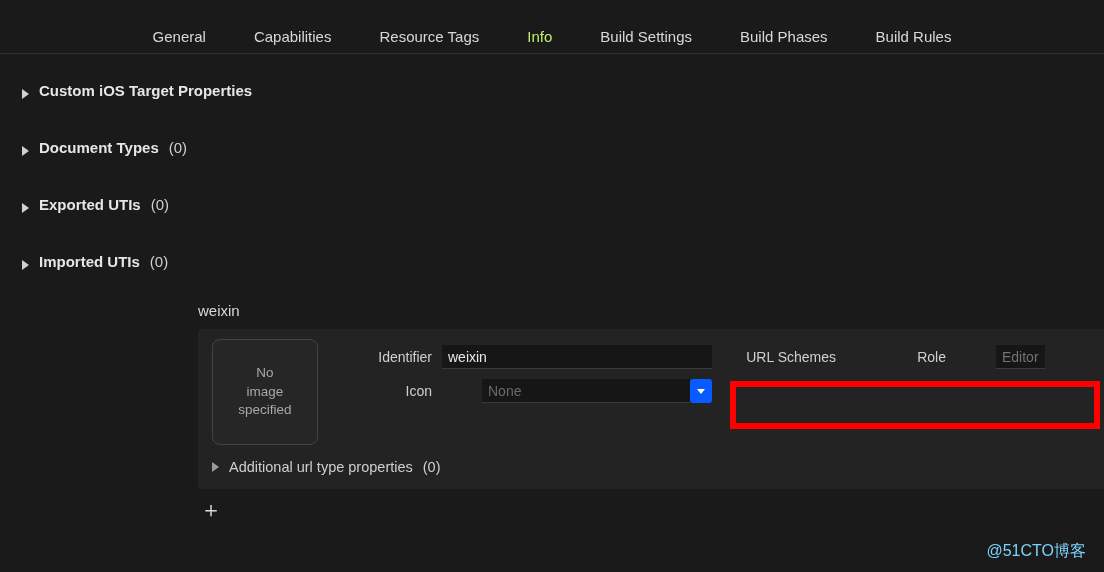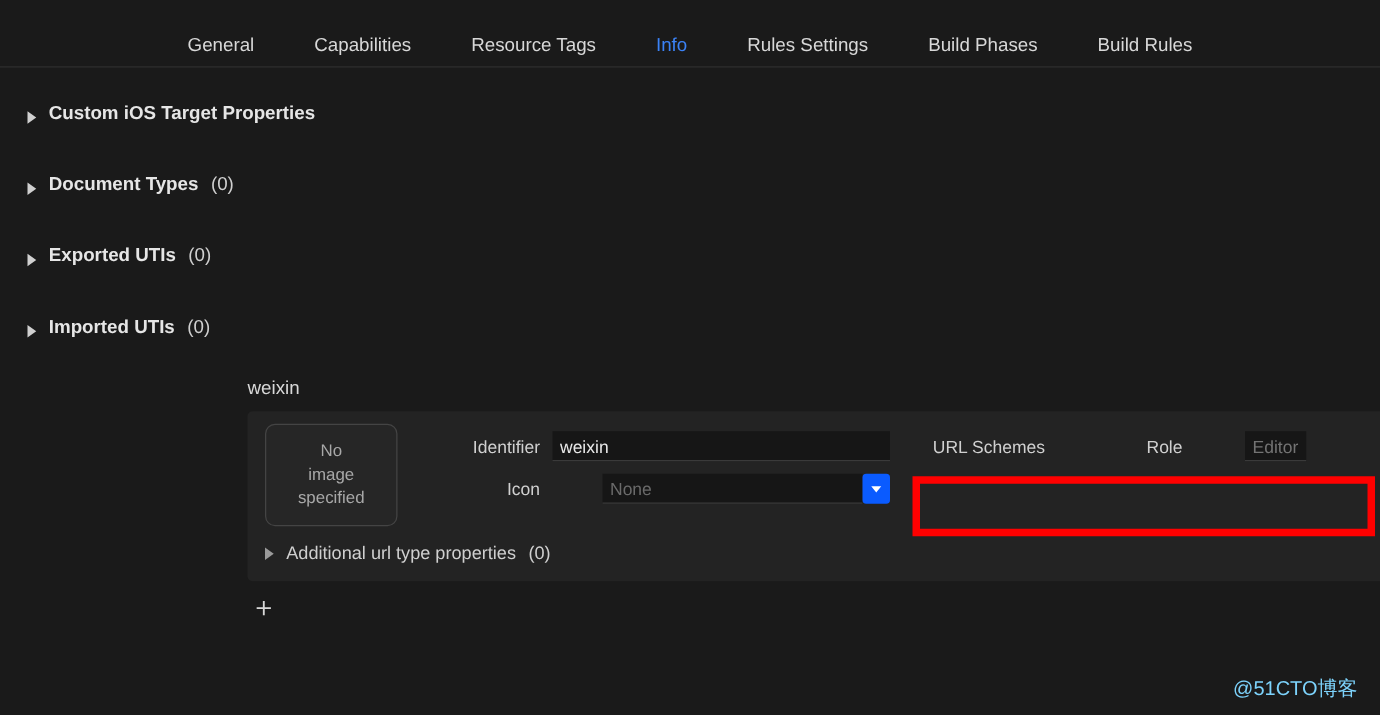--- a/index.html
+++ b/index.html
@@ -17,21 +17,21 @@
     justify-content: center;
     gap: 48px;
     padding: 28px 0 8px 0;
     border-bottom: 1px solid #2e2e2e;
   }
   .tab {
     font-size: 15px;
     color: #d8d8d8;
     cursor: pointer;
   }
-  .tab.active { color: #3b82f6; }
+  .tab.active { color: #bef264; }
   .sections {
     padding: 28px 22px 0 22px;
   }
   .section-row {
     display: flex;
     align-items: flex-end;
     gap: 10px;
     font-size: 15px;
     font-weight: 600;
     color: #e6e6e6;
@@ -71,21 +71,21 @@
     gap: 8px;
     width: 920px;
     max-width: calc(1104px - 176px - 10px);
   }
   .detail-top {
     display: flex;
     gap: 24px;
     align-items: flex-start;
   }
   .img-well {
-    width: 106px; height: 82px;
+    width: 106px; height: 106px;
     border: 1px solid #444;
     border-radius: 8px;
     display: flex;
     align-items: center;
     justify-content: center;
     text-align: center;
     font-size: 13.5px;
     line-height: 1.4;
     color: #a8a8a8;
     background: #262626;
@@ -188,21 +188,21 @@
   }
 </style>
 </head>
 <body>
 
 <div class="tabs">
   <div class="tab">General</div>
   <div class="tab">Capabilities</div>
   <div class="tab">Resource Tags</div>
   <div class="tab active">Info</div>
-  <div class="tab">Rules Settings</div>
+  <div class="tab">Build Settings</div>
   <div class="tab">Build Phases</div>
   <div class="tab">Build Rules</div>
 </div>
 
 <div class="sections">
 
   <div class="section-row">
     <span class="disclosure right"></span>
     <span>Custom iOS Target Properties</span>
   </div>

